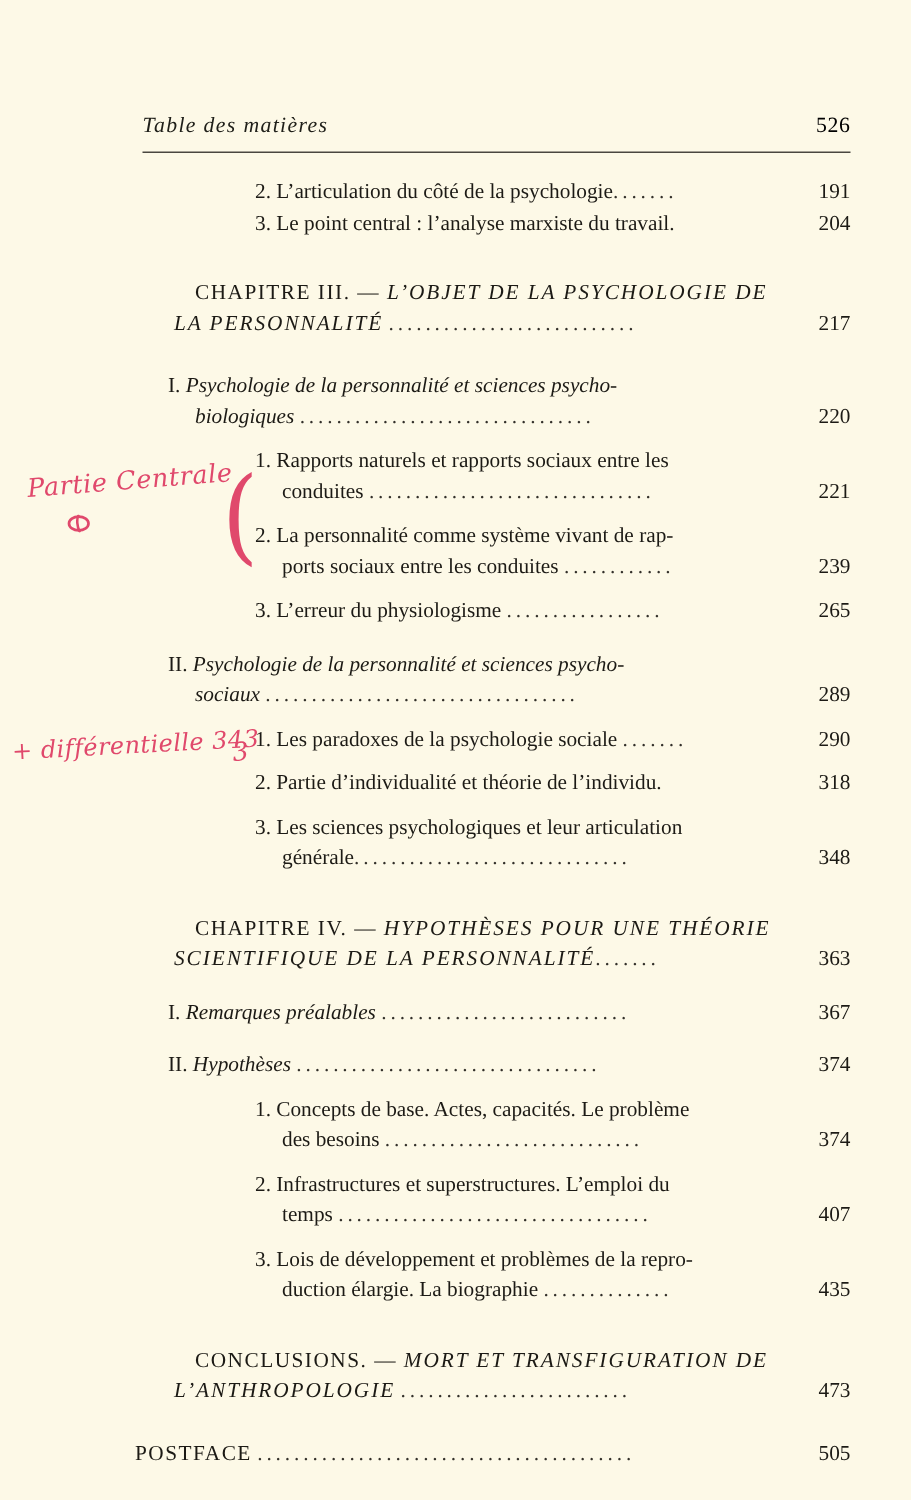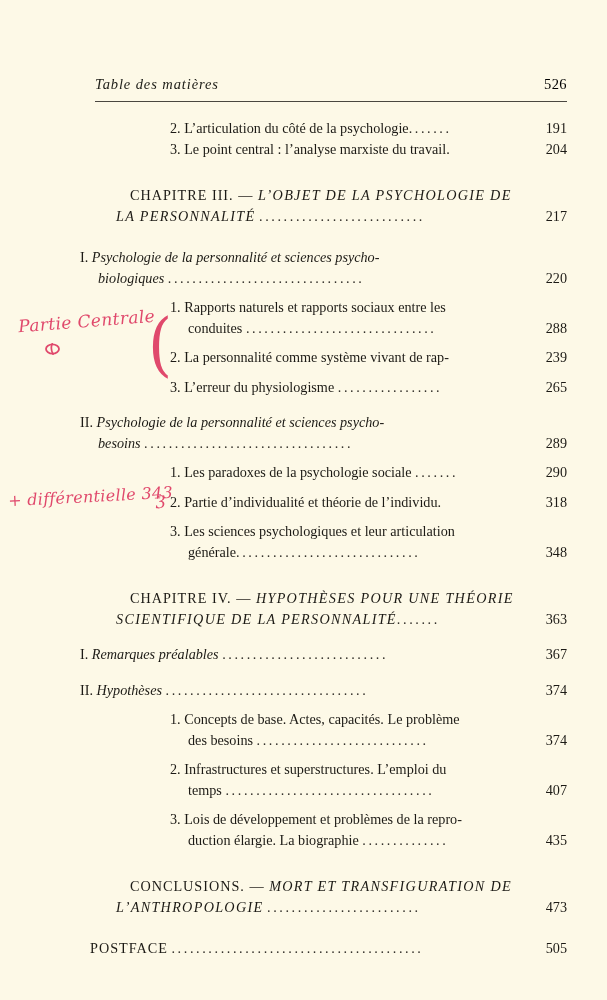--- a/index.html
+++ b/index.html
@@ -86,21 +86,21 @@
   }
 
   
   .dots {
     letter-spacing: 2.6px;
     color: #33302a;
   }
 
   
   .lvl-chapter { margin-left: 90px; margin-right: 40px; }
-  .lvl-roman   { margin-left: 80px; margin-right: 40px; gap: 32px; }
+  .lvl-roman   { margin-left: 112px; margin-right: 40px; gap: 32px; }
   .lvl-num     { margin-left: 170px; margin-right: 40px; }
   .lvl-plain   { margin-left: 90px; margin-right: 40px; }
 
   .chapter-head {
     font-size: 14.2px;
     line-height: 20.5px;
   }
   .caps { letter-spacing: 1.0px; }
   .ital-caps {
     font-style: italic;
@@ -222,50 +222,51 @@
     </div>
 
     <div class="sp-sm"></div>
 
     <div class="entry lvl-num">
       <div class="label">
         <span class="hang2"><span>1.</span>
         <span>Rapports naturels et rapports sociaux entre les</span></span>
         <span class="cont2"><span>conduites</span> <span class="dots">...............................</span></span>
       </div>
-      <div class="folio">288</div>
+      <div class="folio">221</div>
     </div>
 
     <div class="sp-sm"></div>
 
     <div class="entry lvl-num">
       <div class="label">
         <span class="hang2"><span>2.</span>
         <span>La personnalité comme système vivant de rap-</span></span>
+        <span class="cont2"><span>ports sociaux entre les conduites</span> <span class="dots">............</span></span>
       </div>
       <div class="folio">239</div>
     </div>
 
     <div class="sp-sm"></div>
 
     <div class="entry lvl-num">
       <div class="label">
         <span class="hang2"><span>3.</span>
         <span>L’erreur du physiologisme</span> <span class="dots">.................</span></span>
       </div>
       <div class="folio">265</div>
     </div>
 
     <div class="sp-md"></div>
 
     <div class="entry lvl-roman">
       <div class="label">
         <span class="hang2"><span>II.</span>
         <span class="ital">Psychologie de la personnalité et sciences psycho-</span></span>
-        <span class="cont2"><span class="ital">besoins</span> <span class="dots">..................................</span></span>
+        <span class="cont2"><span class="ital">sociaux</span> <span class="dots">..................................</span></span>
       </div>
       <div class="folio">289</div>
     </div>
 
     <div class="sp-sm"></div>
 
     <div class="entry lvl-num">
       <div class="label">
         <span class="hang2"><span>1.</span>
         <span>Les paradoxes de la psychologie sociale</span> <span class="dots">.......</span></span>

